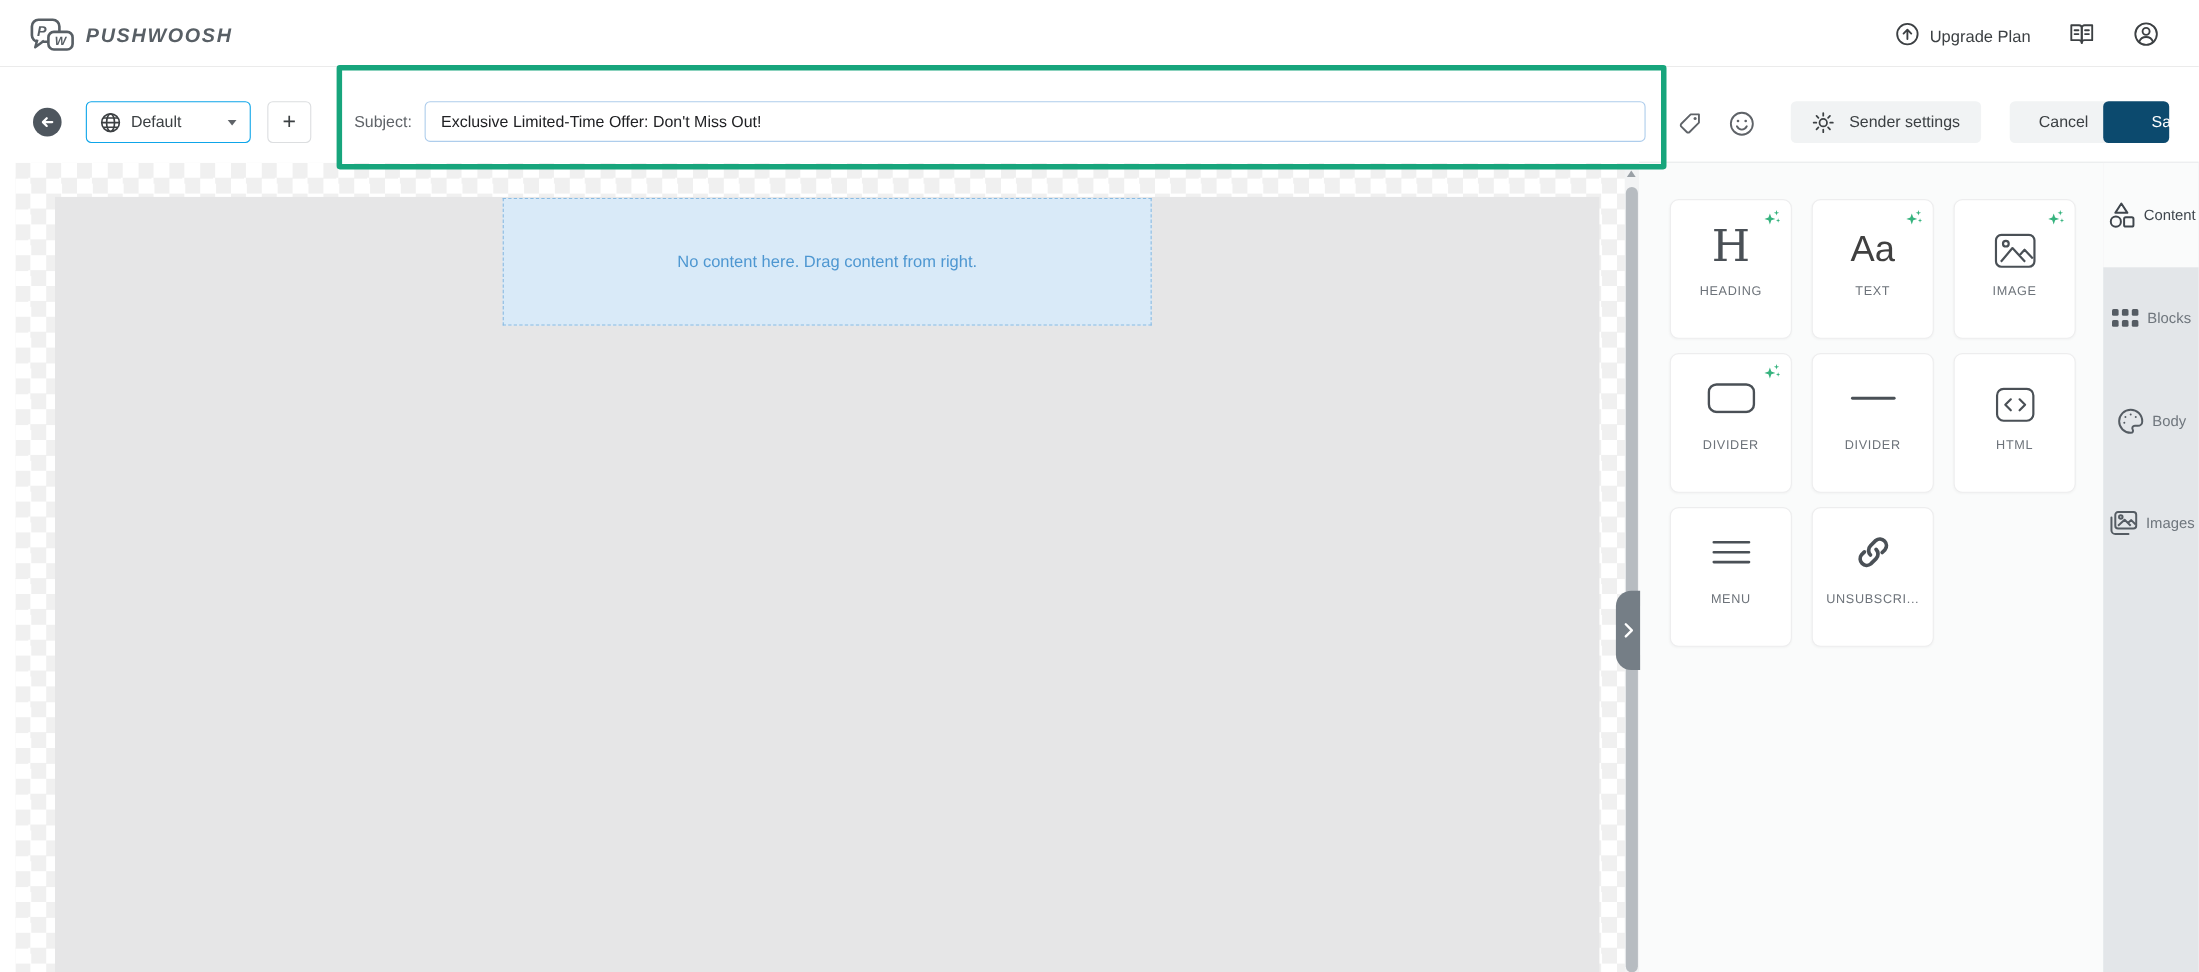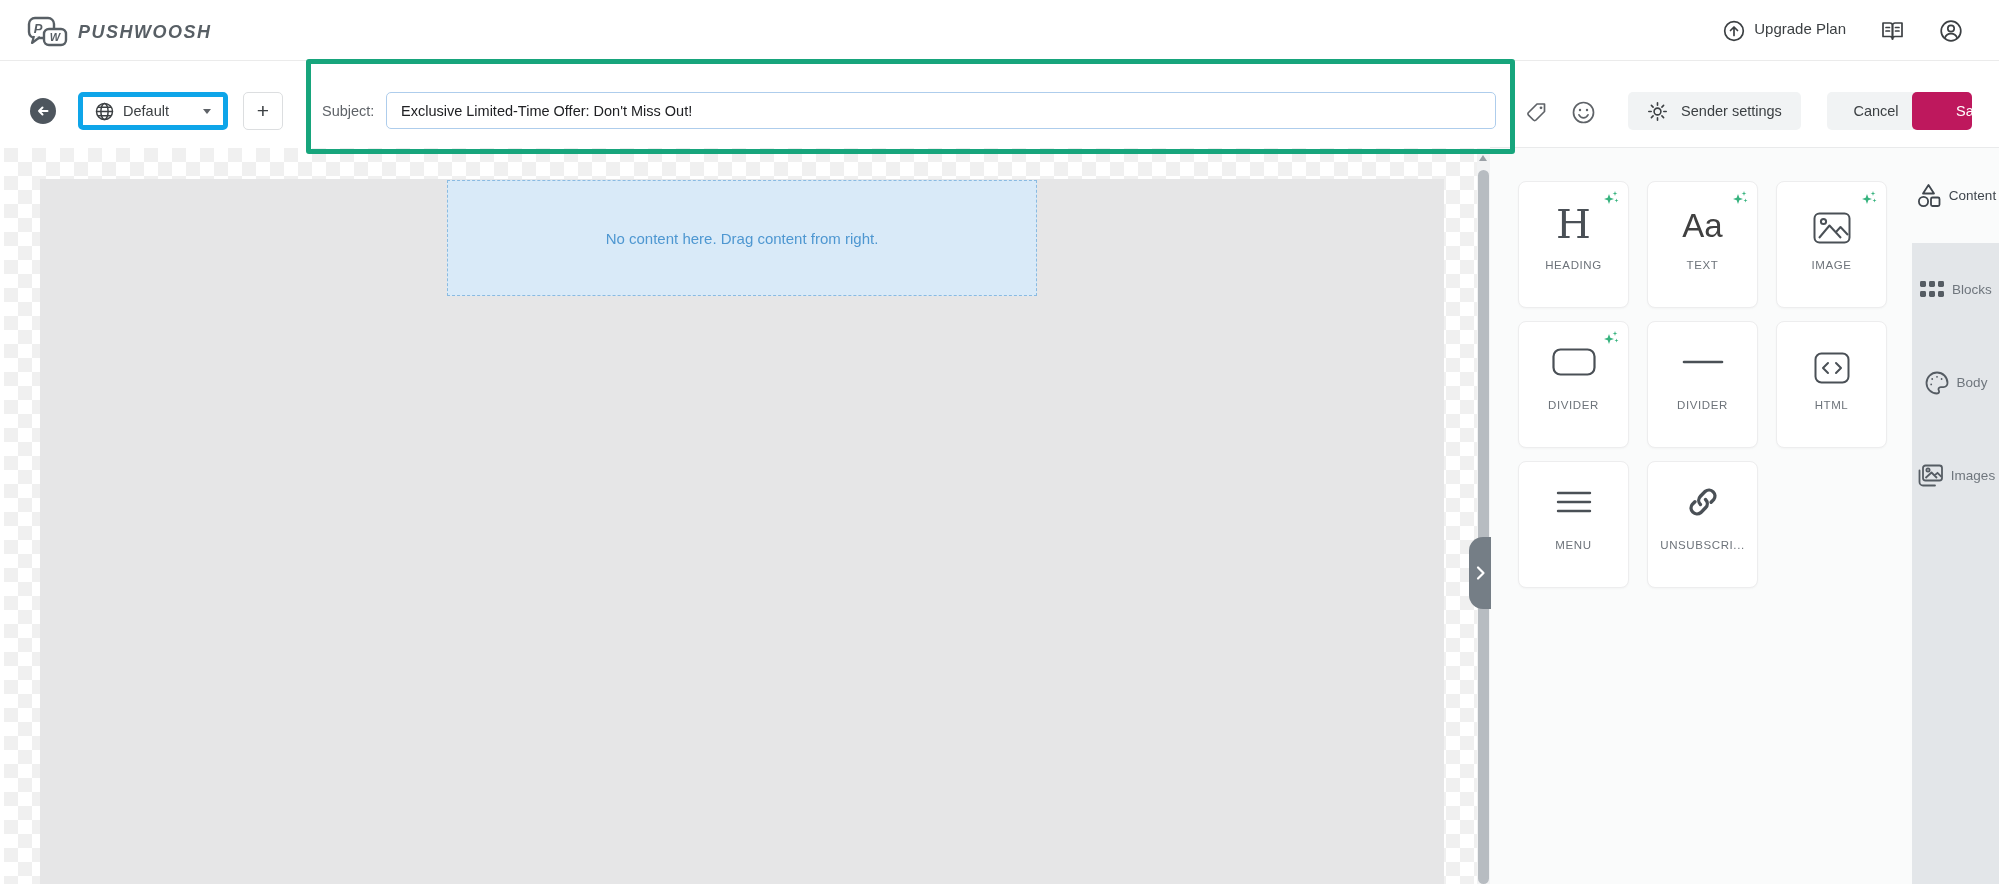--- a/index.html
+++ b/index.html
@@ -4,39 +4,39 @@
 <style>
   * { margin:0; padding:0; box-sizing:border-box; }
   html,body { width:1999px; height:884px; background:#fff; font-family:"Liberation Sans", sans-serif; }
   .app { position:relative; width:1999px; height:884px; overflow:hidden; background:#fff; }
 
   
   .header { position:absolute; left:0; top:0; width:1999px; height:61px; background:#fff; border-bottom:1px solid #ebebeb; }
   .brand { position:absolute; left:27px; top:14px; display:flex; align-items:center; gap:9px; }
   .brand-word { font-size:18px; font-weight:bold; font-style:italic; letter-spacing:1.5px; color:#585f65; }
   .header-right { position:absolute; right:36px; top:0; height:61px; display:flex; align-items:center; gap:34px; }
-  .upgrade-btn { display:flex; align-items:flex-start; gap:9px; cursor:pointer; color:#3c4043; font-size:15px; }
+  .upgrade-btn { display:flex; align-items:flex-end; gap:9px; cursor:pointer; color:#3c4043; font-size:15px; }
   .hdr-icon-btn { display:flex; align-items:center; cursor:pointer; }
 
   
   .toolbar { position:absolute; left:0; top:61px; width:1999px; height:87px; background:#fff; }
   .circle-btn { position:absolute; left:30px; top:37px; width:26px; height:26px; border-radius:50%; background:#4e565e; display:flex; align-items:center; justify-content:center; cursor:pointer; }
-  .lang-select { position:absolute; left:78px; top:31px; width:150px; height:38px; border:5px solid #0ea5e9; border-radius:5px; background:#fff; display:flex; align-items:center; padding:0 12px; gap:9px; cursor:pointer; }
+  .lang-select { position:absolute; left:78px; top:31px; width:150px; height:38px; border:1px solid #0ea5e9; border-radius:5px; background:#fff; display:flex; align-items:center; padding:0 12px; gap:9px; cursor:pointer; }
   .lang-label { font-size:14.5px; color:#3c4043; flex:1; }
   .caret-down { width:0; height:0; border-left:4.5px solid transparent; border-right:4.5px solid transparent; border-top:5.5px solid #5f6368; }
   .plus-btn { position:absolute; left:243px; top:31px; width:40px; height:38px; border:1px solid #dcdee0; border-radius:5px; background:#fff; display:flex; align-items:center; justify-content:center; font-size:21px; color:#3c4043; cursor:pointer; }
   .subject-label { position:absolute; left:322px; top:42px; font-size:14.5px; color:#5f6368; }
   .subject-input { position:absolute; left:386px; top:31px; width:1110px; height:37px; border:1px solid #aecdec; border-radius:5px; padding:0 14px; font-size:14.5px; color:#202124; font-family:"Liberation Sans", sans-serif; outline:none; background:#fff; }
   .tool-icon { position:absolute; top:38px; width:26px; height:26px; display:flex; align-items:center; justify-content:center; cursor:pointer; }
   .gray-btn { position:absolute; top:31px; height:38px; background:#f1f3f4; border:none; border-radius:5px; display:flex; align-items:center; justify-content:center; gap:13px; font-size:14.5px; color:#3c4043; cursor:pointer; font-family:"Liberation Sans", sans-serif; }
-  .save-btn { position:absolute; left:1912px; top:31px; width:60px; height:38px; background:#be185d; border:none; border-radius:5px; color:#fff; font-size:14.5px; cursor:pointer; font-family:"Liberation Sans", sans-serif;padding-left:44px; }
+  .save-btn { position:absolute; left:1912px; top:31px; width:60px; height:38px; background:#0c4a6e; border:none; border-radius:5px; color:#fff; font-size:14.5px; cursor:pointer; font-family:"Liberation Sans", sans-serif;padding-left:44px; }
   .highlight-box { position:absolute; left:306px; top:59px; width:1209px; height:95px; border:5px solid #17a57c; border-radius:3px; pointer-events:none; z-index:30; }
 
   
-  .canvas { position:absolute; left:4px; top:148px; width:1477px; height:736px;
+  .canvas { position:absolute; left:14px; top:148px; width:1477px; height:736px;
     background:conic-gradient(#ffffff 0 25%, #f0f0f0 0 50%, #ffffff 0 75%, #f0f0f0 0) 0 0 / 28px 28px; }
   .email-body { position:absolute; left:36px; top:31px; width:1404px; height:705px; background:#e6e6e7; }
   .dropzone { position:absolute; left:407px; top:1px; width:590px; height:116px; background:#d9eaf8; border:1px dashed #8abbe2; display:flex; align-items:center; justify-content:center; }
   .dropzone-text { font-size:15px; color:#4e97d1; }
 
   
   .scrollbar { position:absolute; left:1477px; top:148px; width:13px; height:736px; background:#f2f3f4; }
   .scroll-up-arrow { position:absolute; left:2px; top:7px; width:0; height:0; border-left:4.5px solid transparent; border-right:4.5px solid transparent; border-bottom:6px solid #9aa0a6; }
   .scroll-thumb { position:absolute; left:1px; top:22px; width:11px; height:714px; background:#b7bcc1; border-radius:6px; }
   .collapse-handle { position:absolute; left:1469px; top:537px; width:22px; height:72px; background:#757e86; border-radius:14px 0 0 14px; display:flex; align-items:center; justify-content:center; cursor:pointer; z-index:10; }

